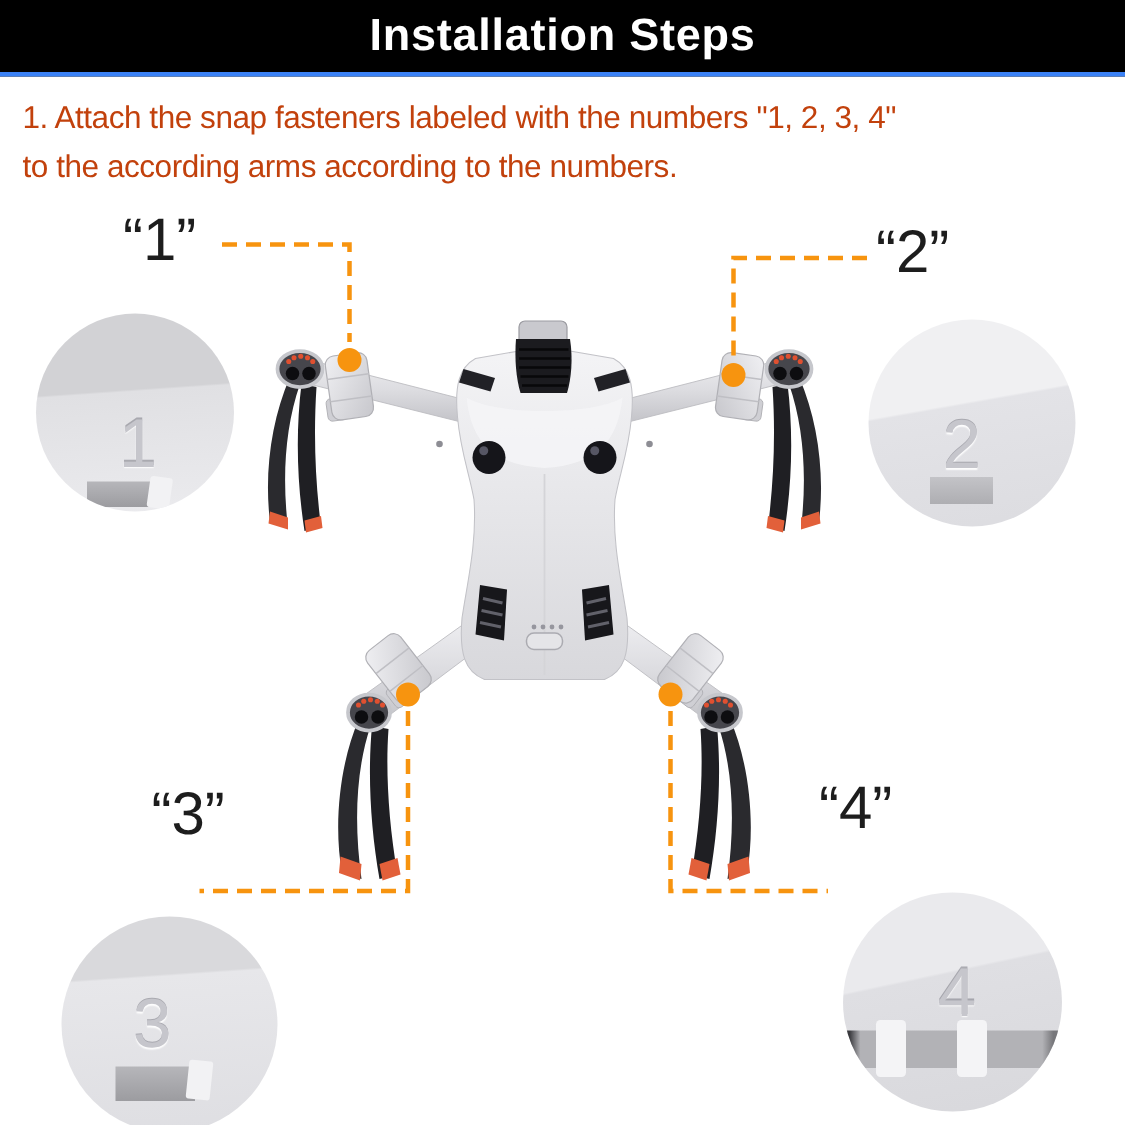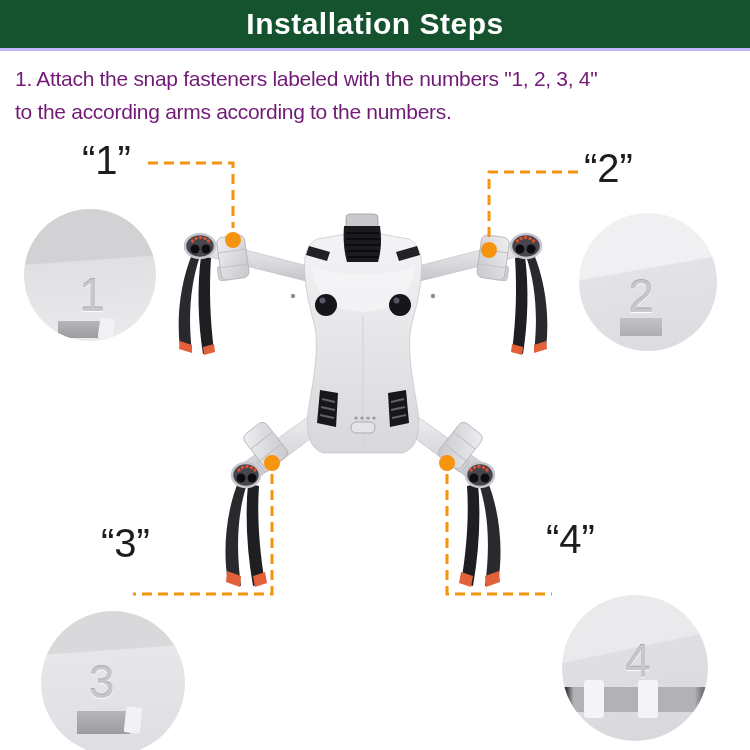--- a/index.html
+++ b/index.html
@@ -1,26 +1,26 @@
 <!DOCTYPE html>
 <html><head>
 <meta charset="utf-8">
 <style>
   html,body{margin:0;padding:0;background:#ffffff;}
   body{width:750px;height:750px;overflow:hidden;font-family:"Liberation Sans",sans-serif;}
   .page{position:relative;width:750px;height:750px;background:#ffffff;overflow:hidden;}
 
   
-  .header-bar{position:absolute;left:0;top:0;width:750px;height:48px;background:#14532d;
-    border-bottom:3px solid #c4b5fd;display:flex;align-items:center;justify-content:center;}
+  .header-bar{position:absolute;left:0;top:0;width:750px;height:48px;background:#000000;
+    border-bottom:3px solid #3b82f6;display:flex;align-items:center;justify-content:center;}
   .header-bar h1{margin:0;color:#ffffff;font-size:30px;font-weight:bold;letter-spacing:.5px;}
 
   
   .instruction{position:absolute;left:15px;top:62px;margin:0;font-size:21px;line-height:33px;
-    color:#701a75;letter-spacing:-0.3px;}
+    color:#c2410c;letter-spacing:-0.3px;}
 
   
   .figure-svg{position:absolute;left:0;top:0;width:750px;height:750px;}
 
   
   .callout-label{position:absolute;font-size:40px;font-weight:400;color:#1d1d1d;line-height:1.1;}
   #cl1{left:82px;top:138px;}
   #cl2{left:584px;top:146px;}
   #cl3{left:101px;top:521px;}
   #cl4{left:546px;top:517px;}

